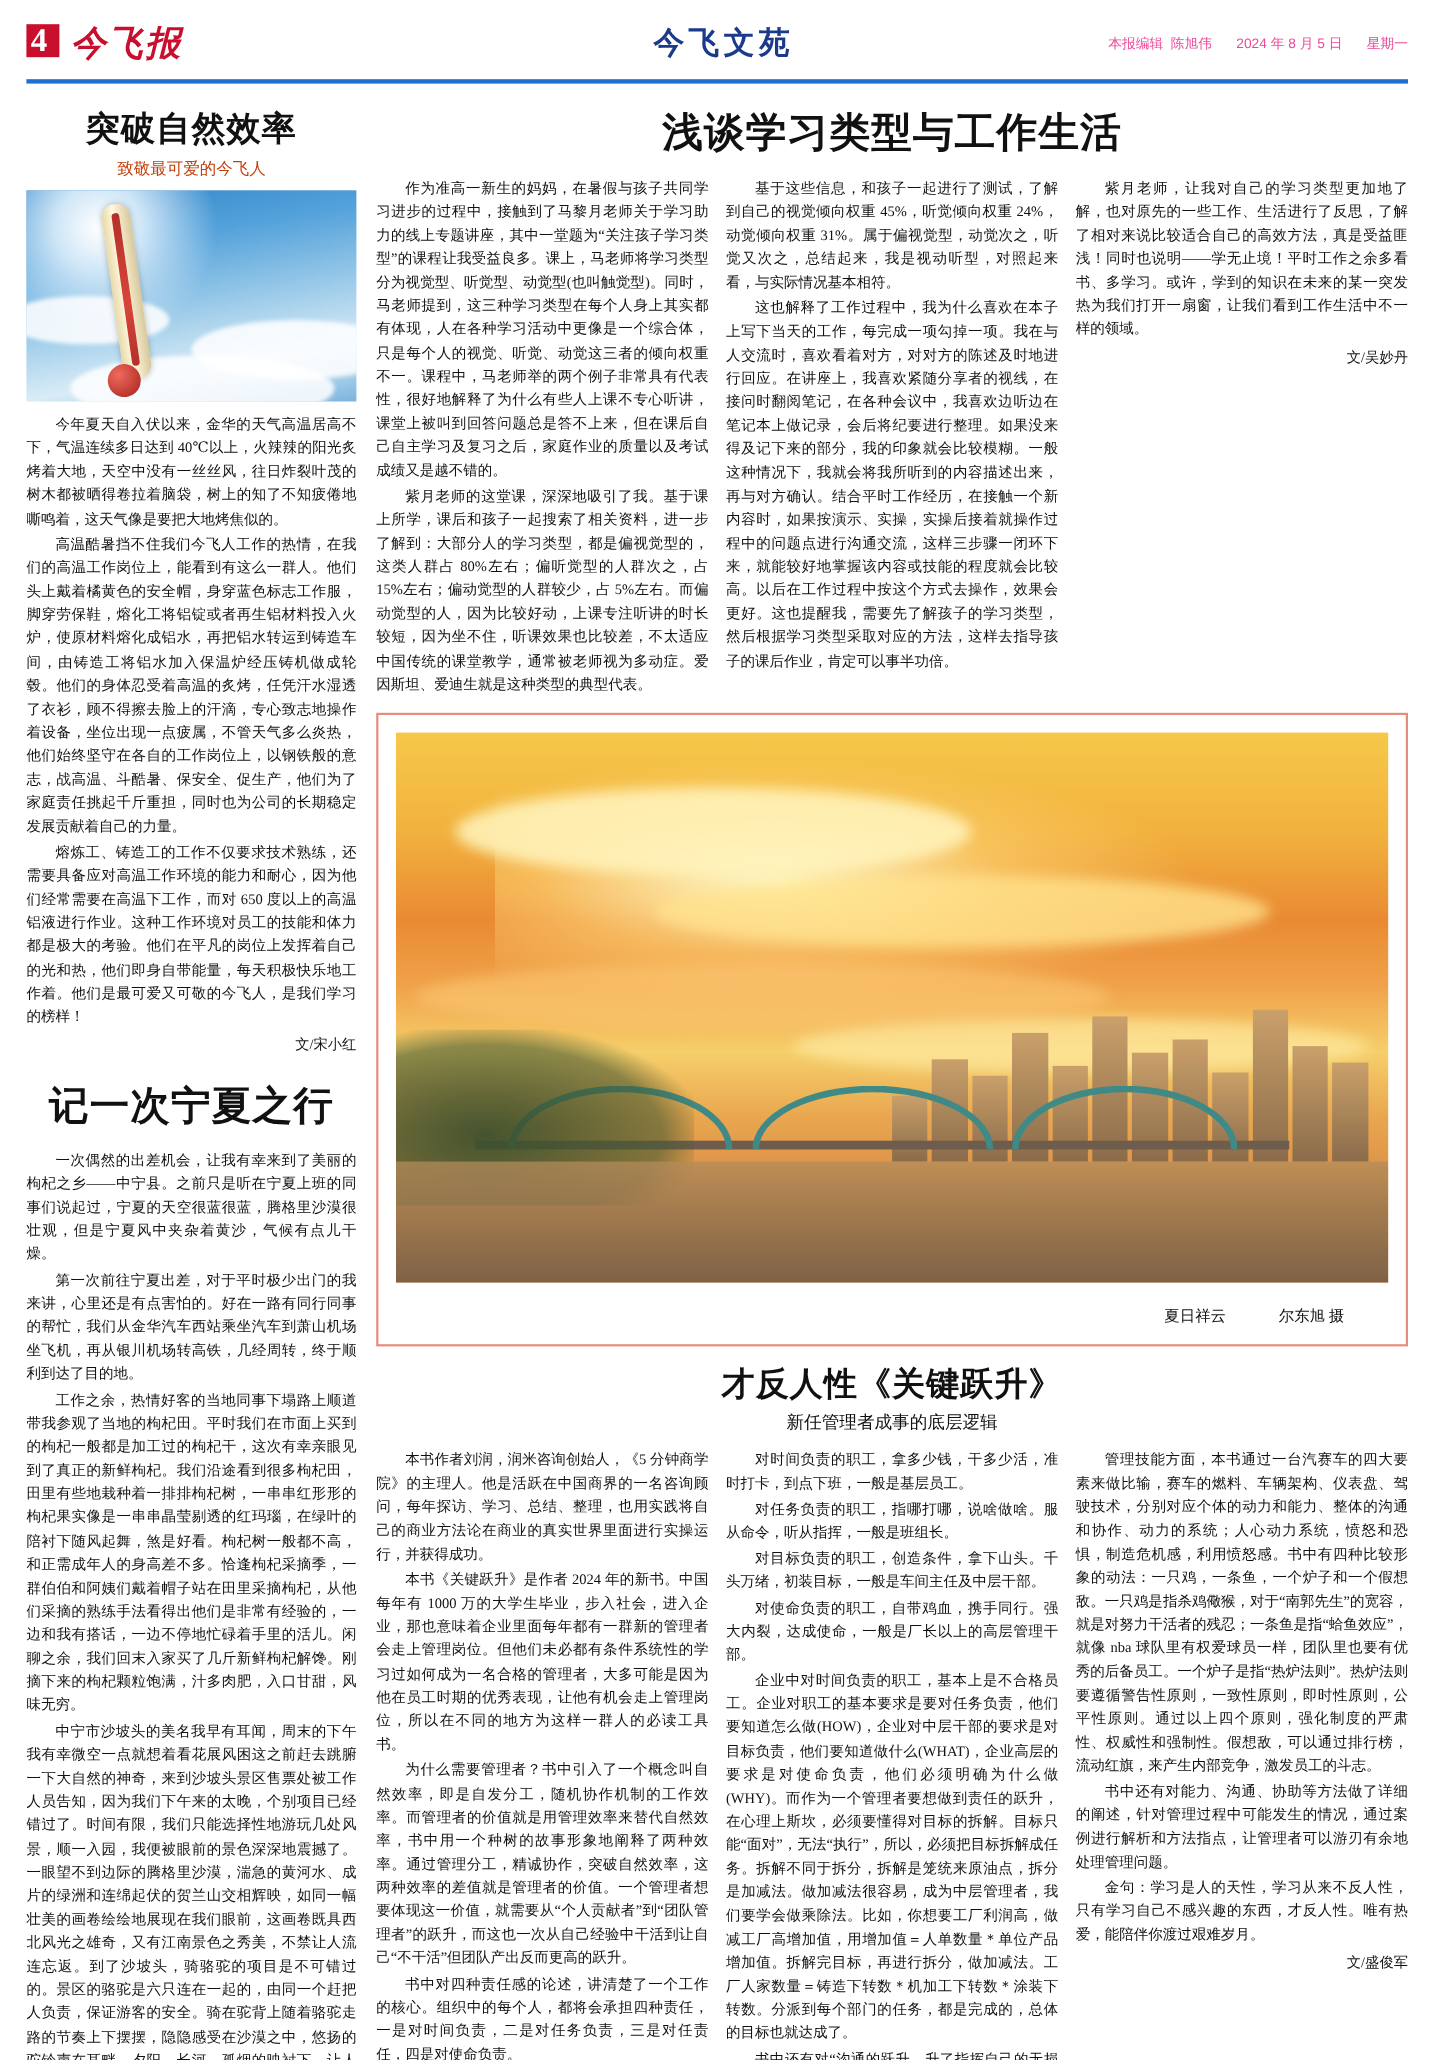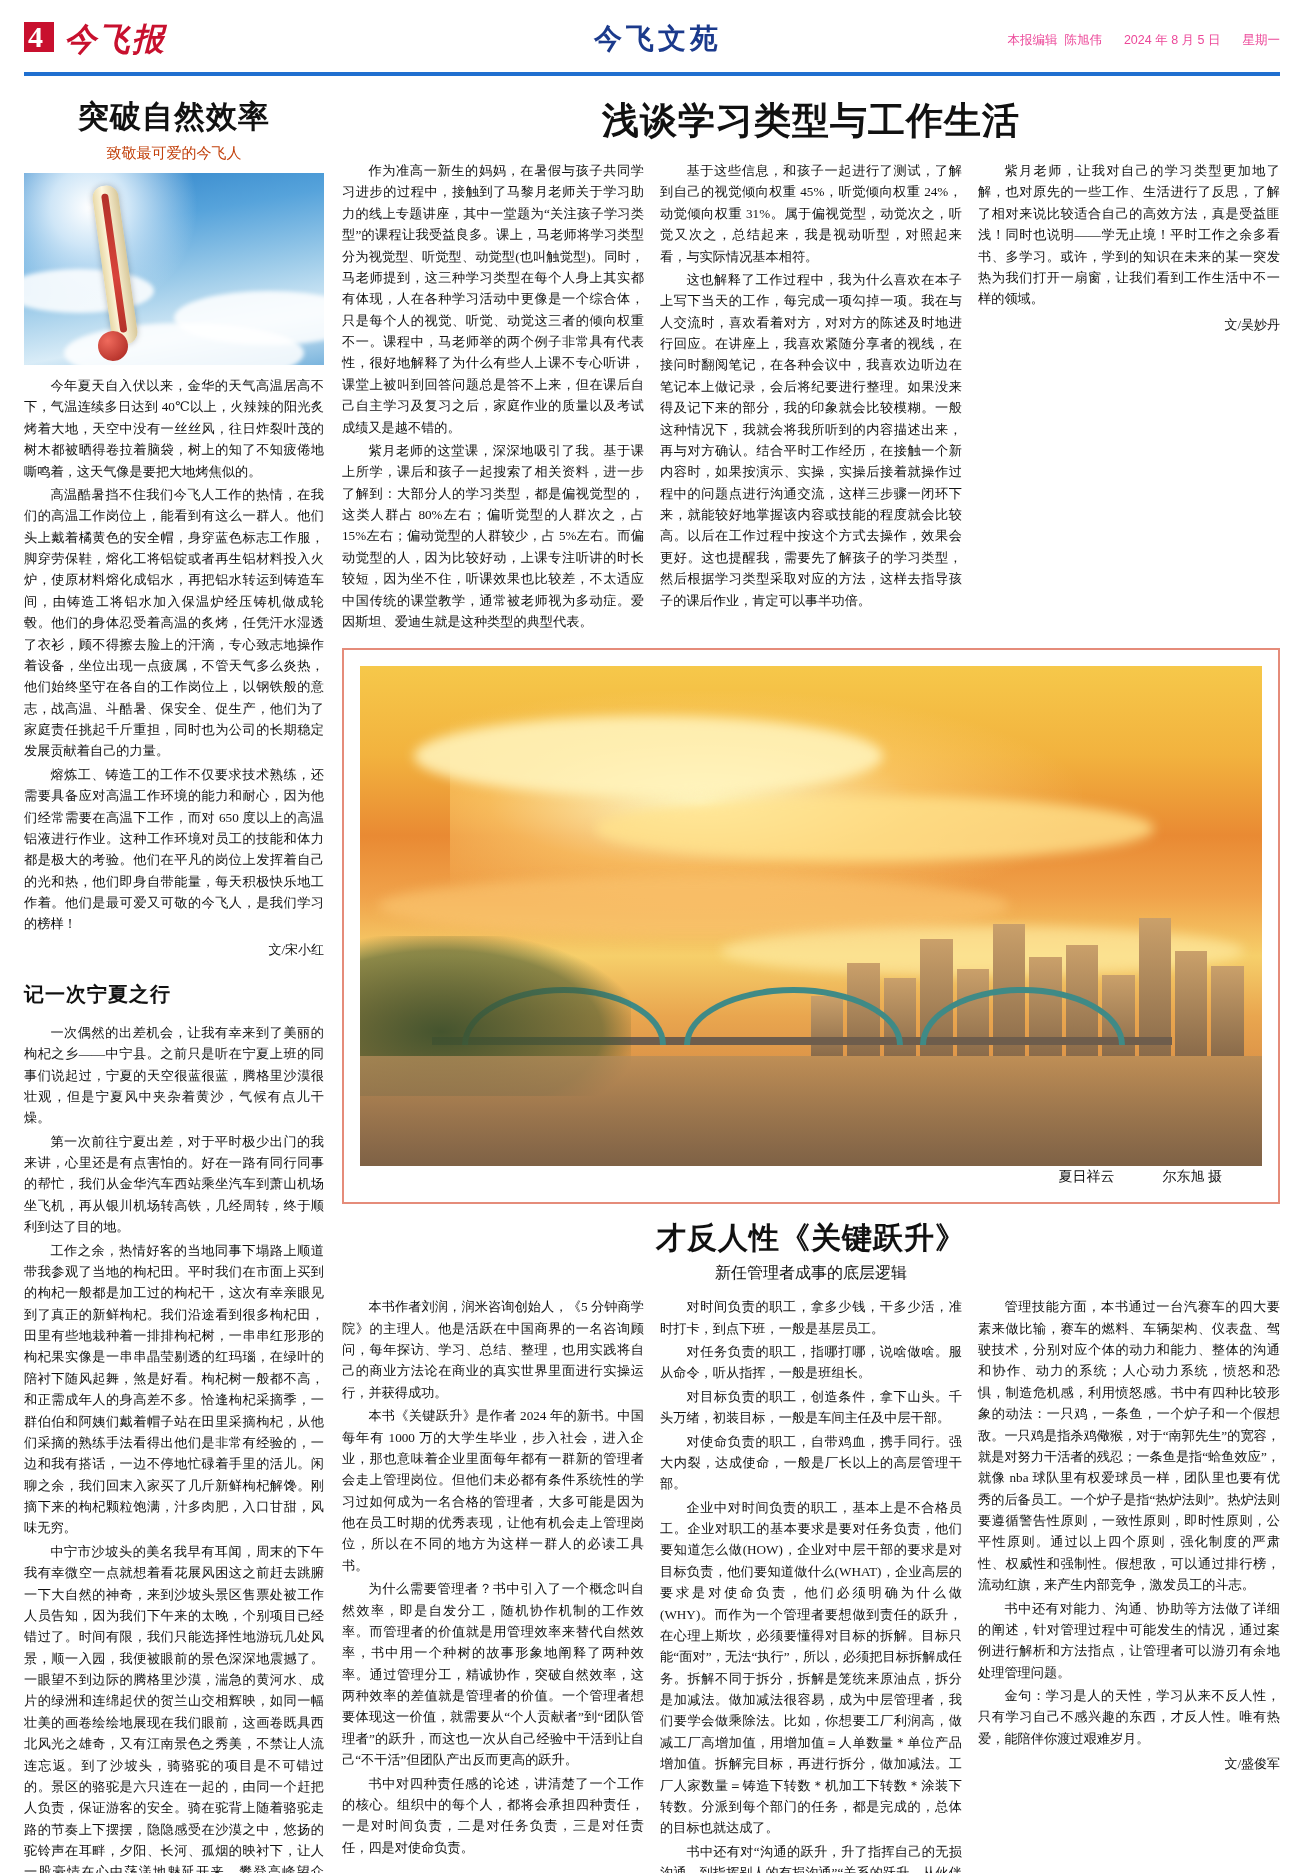--- a/index.html
+++ b/index.html
@@ -108,23 +108,23 @@
     margin: 6px 0 6px 0;
     font-family: "Liberation Serif", serif;
   }
   .subhead {
     text-align: center;
     font-size: 15px;
     margin-bottom: 10px;
     color: #c2410c;
   }
   h1.headline2 {
-    font-size: 20px;
-    font-weight: bold;
-    text-align: left;
+    font-size: 36px;
+    font-weight: bold;
+    text-align: center;
     letter-spacing: 1px;
     margin: 22px 0 14px 0;
   }
 
   .photo-thermo {
     width: 300px;
     height: 192px;
     background:
       radial-gradient(circle at 22% 18%, #ffffff 0%, #cfe6f7 14%, rgba(255,255,255,0) 38%),
       linear-gradient(170deg, #2f83c9 0%, #56a3db 28%, #9ccbe9 55%, #d9ecf7 78%, #7ab4dd 100%);
@@ -265,21 +265,21 @@
     position: absolute;
     left: 0; bottom: 14%;
     width: 30%; height: 32%;
     background: radial-gradient(ellipse at 30% 60%, rgba(60,80,45,.95), rgba(70,90,50,.6) 60%, rgba(80,90,50,0) 75%);
   }
   .photo-caption {
     display: flex;
     justify-content: flex-end;
     gap: 48px;
     font-size: 14px;
-    margin-top: 2px;
+    margin-top: 22px;
     padding-right: 40px;
   }
 
   h1.headline3 {
     font-size: 30px;
     font-weight: bold;
     text-align: center;
     margin: 14px 0 4px 0;
     letter-spacing: 1px;
   }

